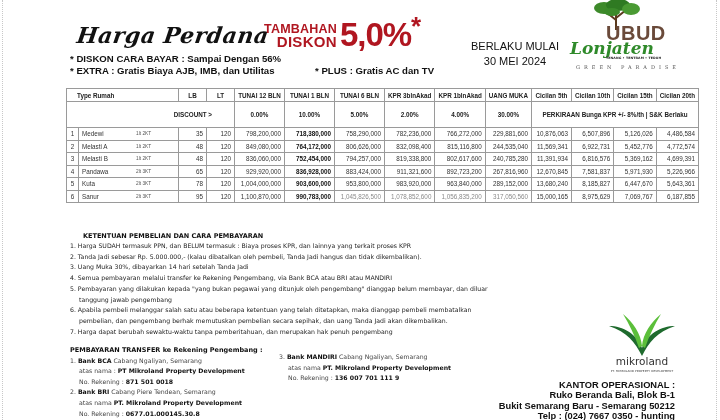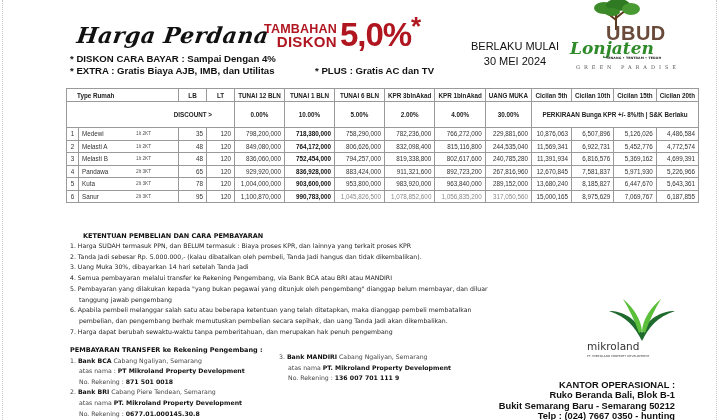--- a/index.html
+++ b/index.html
@@ -45,21 +45,21 @@
     .terms .cont { padding-left: 9px; }
 
     .pay { position: absolute; left: 70px; top: 345px; font-family: "DejaVu Sans", sans-serif; font-size: 6.2px; line-height: 10.6px; color: #444; }
     .pay h3 { font-size: 6.5px; font-weight: bold; color: #111; }
     .pay b { color: #111; }
     .pay .ind { padding-left: 9px; }
     .pay3 { position: absolute; left: 279px; top: 352px; font-family: "DejaVu Sans", sans-serif; font-size: 6.2px; line-height: 10.6px; color: #444; }
     .pay3 b { color: #111; }
     .pay3 .ind { padding-left: 9px; }
 
-    .mikro { position: absolute; left: 587px; top: 297px; width: 110px; height: 60px; text-align: left; }
+    .mikro { position: absolute; left: 587px; top: 312px; width: 110px; height: 60px; text-align: center; }
     .mikro .word { position: absolute; left: 0; right: 0; top: 43px; font-family: "DejaVu Sans", sans-serif; font-size: 10.5px; color: #333; }
     .mikro .sub { position: absolute; left: 0; right: 0; top: 57px; font-size: 2.8px; color: #333; letter-spacing: 0.1px; }
 
     .office { position: absolute; right: 45px; top: 380px; text-align: right; font-family: "Liberation Sans", sans-serif; font-weight: bold; font-size: 9.3px; line-height: 10.3px; color: #111; white-space: nowrap; }
   </style>
 </head>
 <body>
 
 <div class="edge-l"></div>
 <div class="edge-r"></div>
@@ -70,21 +70,21 @@
   <div class="promo-words">
     <span class="w1">TAMBAHAN</span>
     <span class="w2">DISKON</span>
   </div>
   <span class="promo-big">5,0%</span>
   <span class="promo-star">*</span>
 </div>
 
 <div class="bonus">
   <div class="bonus-row">
-    <span class="c1">* DISKON CARA BAYAR : Sampai Dengan 4%</span>
+    <span class="c1">* DISKON CARA BAYAR : Sampai Dengan 56%</span>
   </div>
   <div class="bonus-row">
     <span class="c1">* EXTRA  : Gratis Biaya AJB, IMB, dan Utilitas</span>
     <span>* PLUS : Gratis AC dan TV</span>
   </div>
 </div>
 
 <div class="valid">
   <div>BERLAKU MULAI</div>
   <div>30 MEI 2024</div>

